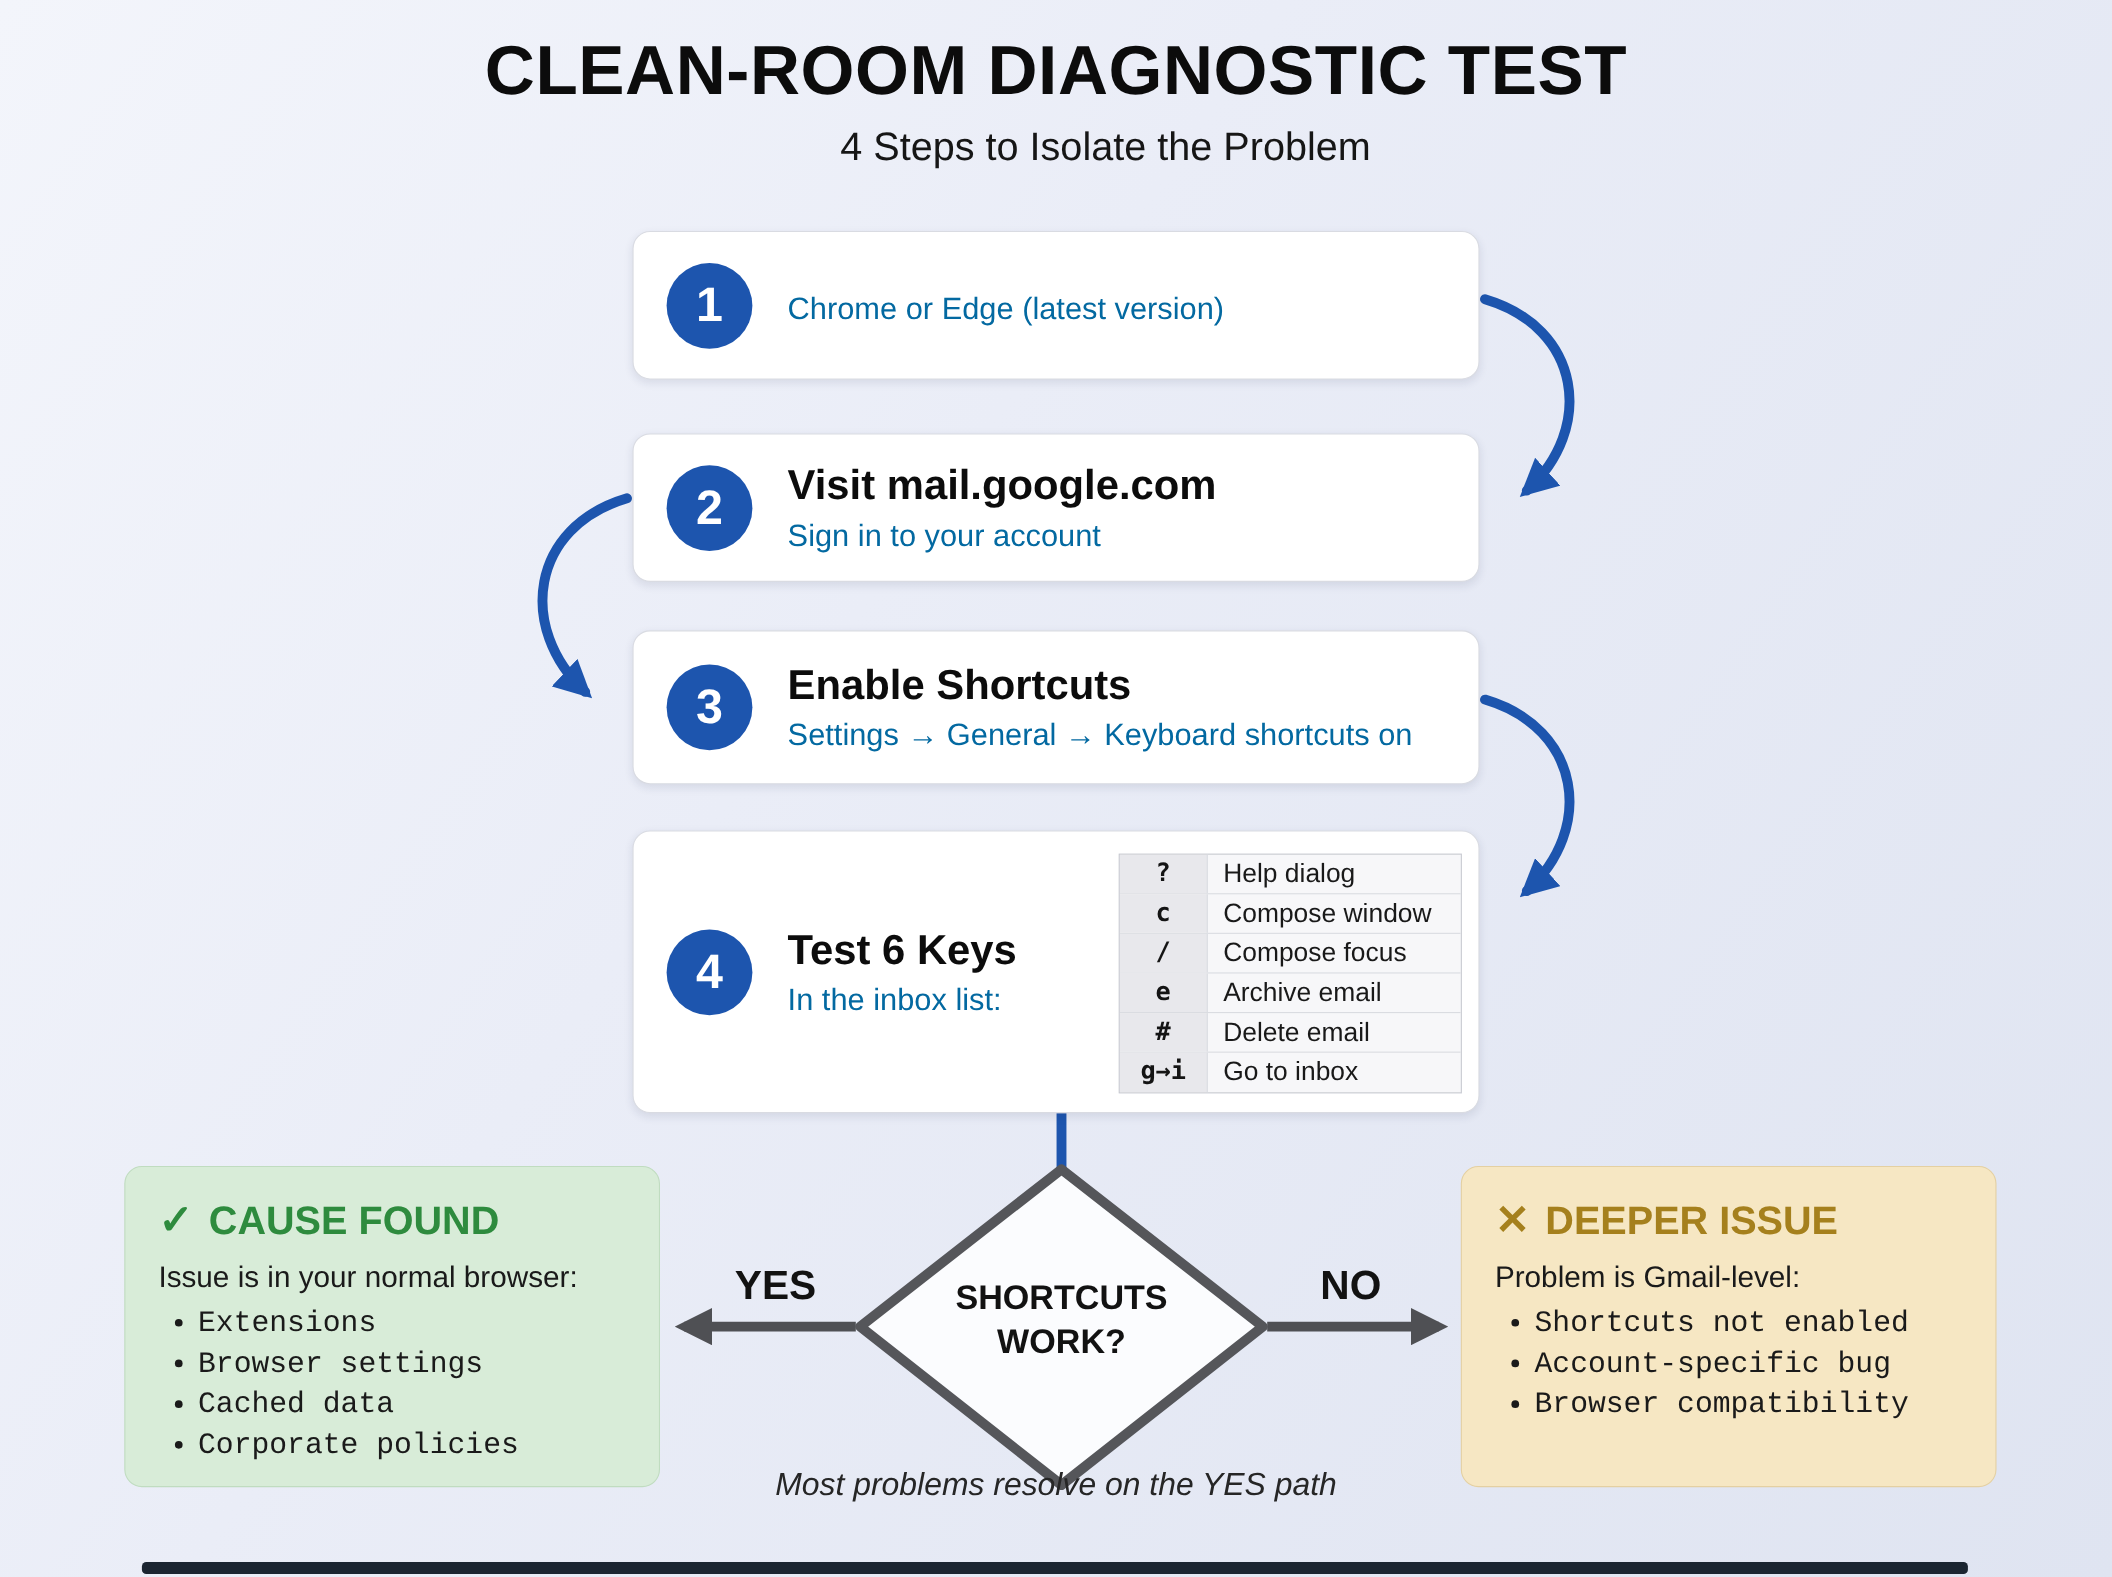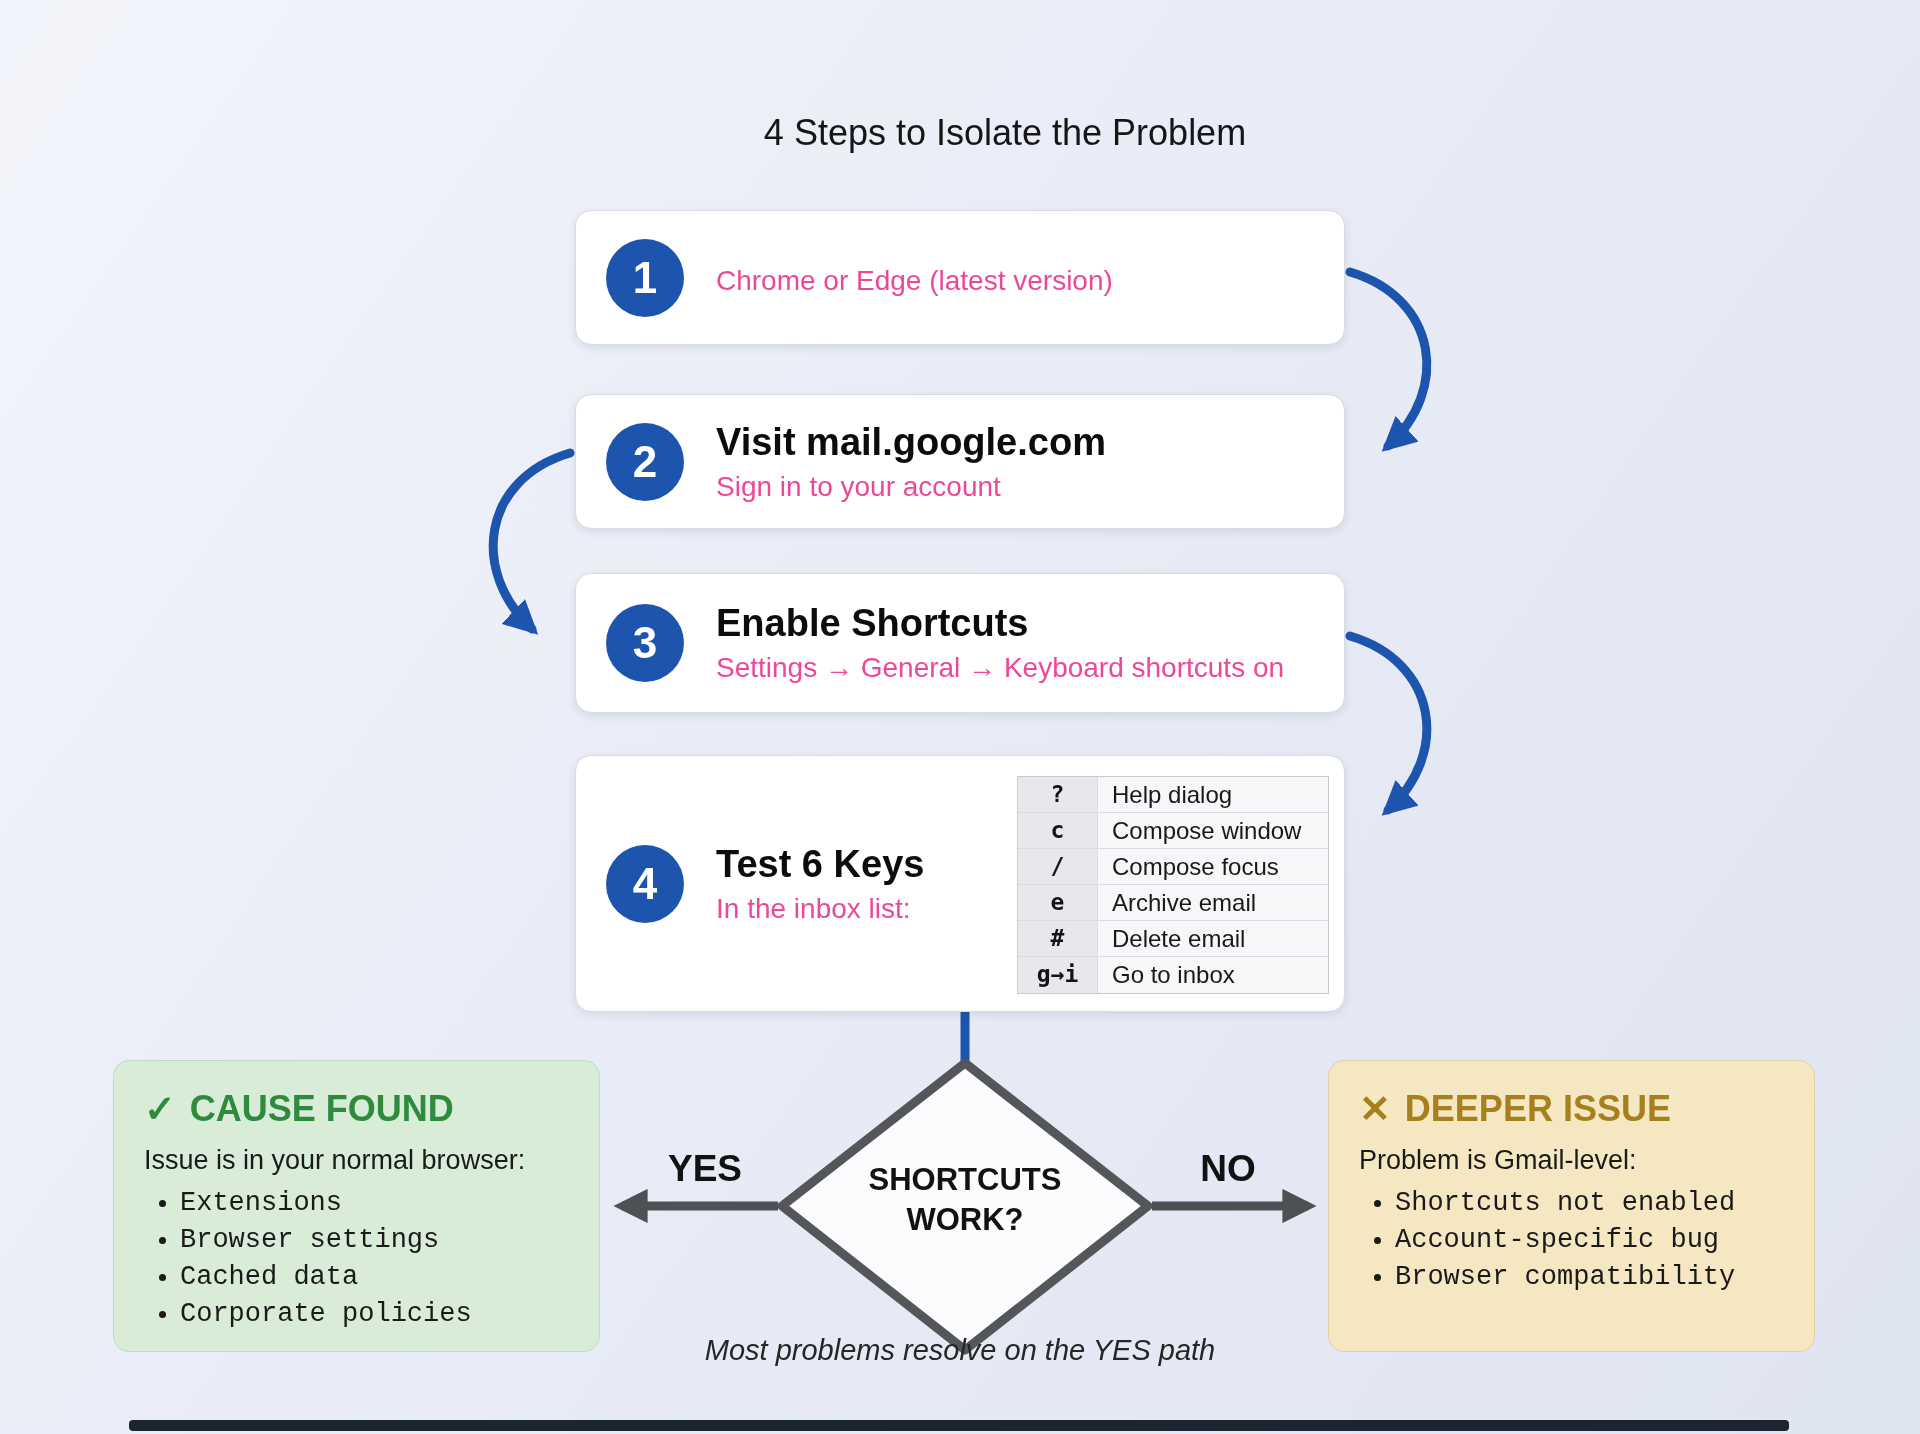--- a/index.html
+++ b/index.html
@@ -38,21 +38,21 @@
     padding: 0 30px;
   }
   .step-badge {
     flex: 0 0 78px; width: 78px; height: 78px; border-radius: 50%;
     background: #1d55ae; color: #fff;
     font-size: 44px; font-weight: 700;
     display: flex; align-items: center; justify-content: center;
   }
   .step-text { margin-left: 32px; }
   .step-title { font-size: 38px; font-weight: 700; color: #0c0c0c; }
-  .step-sub { font-size: 28px; color: #ec4899; margin-top: 7px; }
+  .step-sub { font-size: 28px; color: #0369a1; margin-top: 7px; }
 
   
   .shortcut-table {
     position: absolute; right: 15px; top: 20px; width: 312px;
     border: 1px solid #c8cad1; background: #f7f7f9;
     font-size: 24px; overflow: hidden;
   }
   .shortcut-row {
     display: flex; height: 36px; line-height: 35px;
     border-bottom: 1px solid #dadce1;
@@ -131,20 +131,21 @@
     </defs>
     <path d="M 1350 272 C 1438 298 1450 390 1388 446" fill="none" stroke="#1d55ae" stroke-width="9" stroke-linecap="round" marker-end="url(#mBlue)"></path>
     <path d="M 570 453 C 482 479 470 571 532 629" fill="none" stroke="#1d55ae" stroke-width="9" stroke-linecap="round" marker-end="url(#mBlue)"></path>
     <path d="M 1350 636 C 1438 662 1450 754 1388 810" fill="none" stroke="#1d55ae" stroke-width="9" stroke-linecap="round" marker-end="url(#mBlue)"></path>
     <line x1="965" y1="1012" x2="965" y2="1070" stroke="#1d55ae" stroke-width="9"></line>
     <polygon points="965,1063 1148,1206 965,1350 782,1206" fill="#fbfcfe" stroke="#55565a" stroke-width="9" stroke-linejoin="round"></polygon>
     <line x1="778" y1="1206" x2="622" y2="1206" stroke="#4f5054" stroke-width="9" marker-end="url(#mGray)"></line>
     <line x1="1152" y1="1206" x2="1308" y2="1206" stroke="#4f5054" stroke-width="9" marker-end="url(#mGray)"></line>
   </svg>
 
+  <div class="main-title">CLEAN-ROOM DIAGNOSTIC TEST</div>
   <div class="subtitle">4 Steps to Isolate the Problem</div>
 
   <div class="step-card" style="top:210px;height:135px;">
     <div class="step-badge">1</div>
     <div class="step-text">
       <div class="step-sub">Chrome or Edge (latest version)</div>
     </div>
   </div>
 
   <div class="step-card" style="top:394px;height:135px;">

